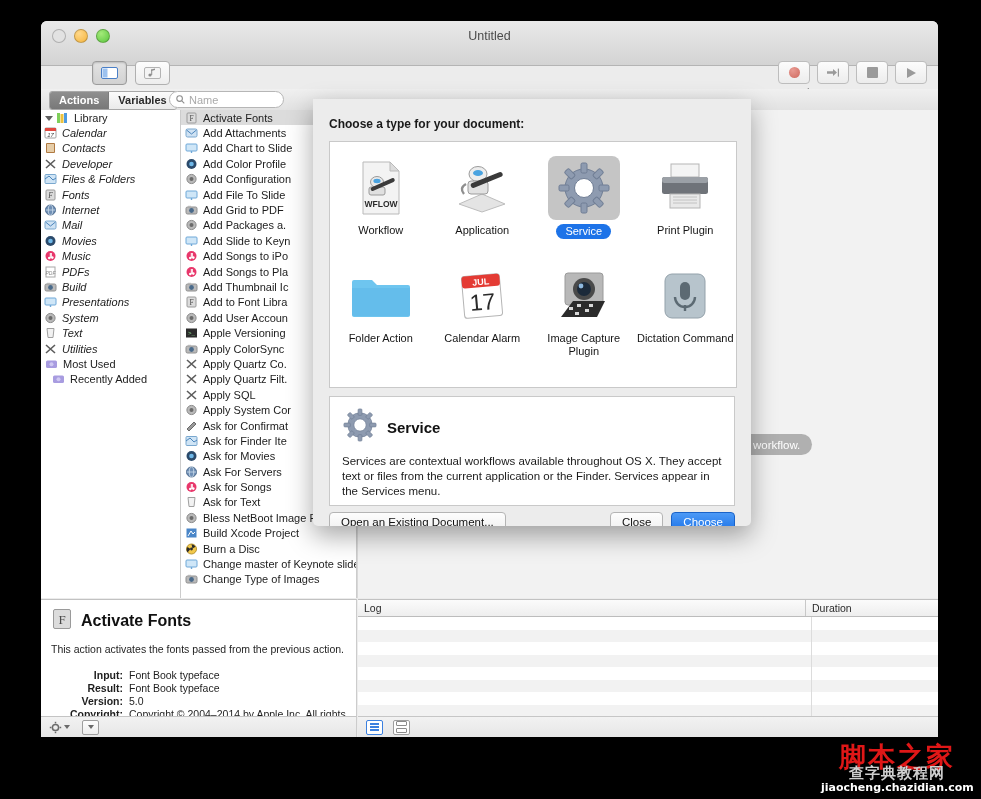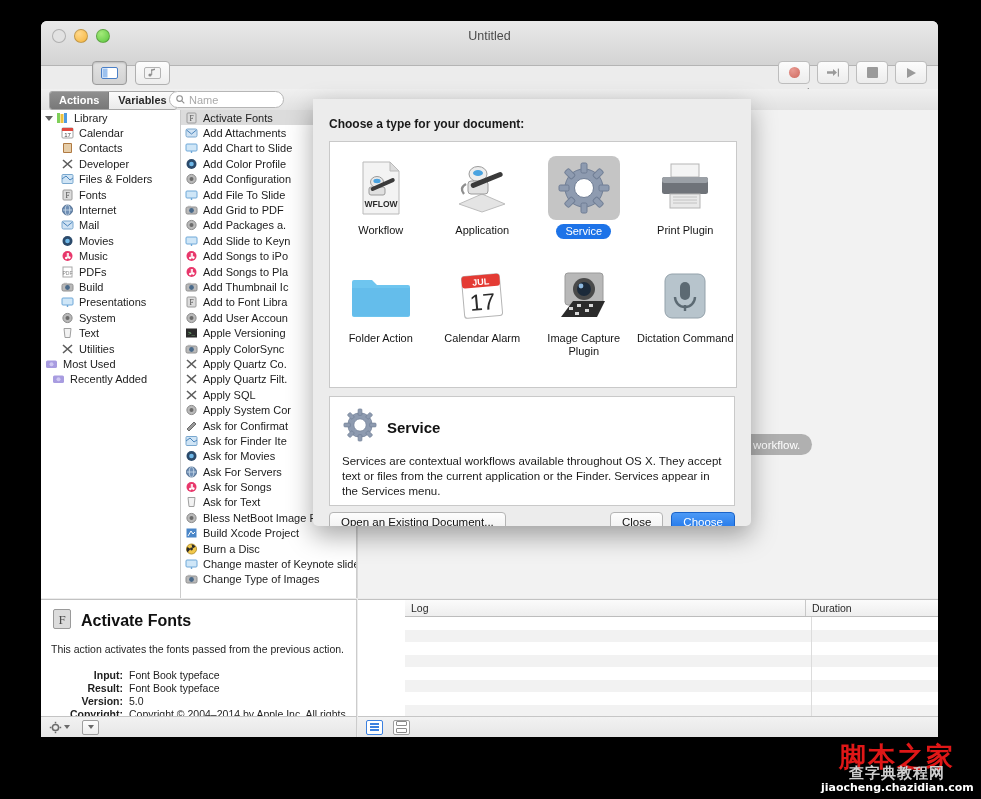--- a/index.html
+++ b/index.html
@@ -54,21 +54,21 @@
   .colA{position:absolute;left:0;top:0;width:139px;height:100%;background:#fff;border-right:1px solid #ccc;
         overflow:hidden;}
   .colB{position:absolute;left:140px;top:0;width:175px;height:100%;background:#fff;border-right:1px solid #ccc;overflow:hidden;}
   .colC{position:absolute;left:316px;top:0;right:0;height:100%;background:#f2f2f2;border-left:1px solid #d8d8d8;}
   .row{display:flex;align-items:center;height:15.4px;font-size:11px;color:#1c1c1c;padding-left:4px;white-space:nowrap;}
   .row .ic{width:13px;height:12px;margin-right:5px;flex:0 0 13px;}
   .row.sel{background:#dcdcdc;}
   .row.hdr{font-weight:normal;}
   .disc{width:0;height:0;border-left:5px solid #606060;border-top:3.5px solid transparent;border-bottom:3.5px solid transparent;margin-right:3px;}
   .disc.open{border-left:4px solid transparent;border-right:4px solid transparent;border-top:5px solid #606060;border-bottom:0;margin-right:3px;margin-top:2px;}
-  .indent1{padding-left:20px;}
+  .indent1{padding-left:3px;font-style:italic;}
 
   
   .hintpill{position:absolute;left:376px;top:324px;height:21px;background:#b0b0b0;border-radius:11px;
             color:#fff;font-size:11.5px;display:flex;align-items:center;padding:0 12px;}
 
   
   .infopanel{position:absolute;left:0;top:578px;width:316px;height:117px;background:#fff;border-top:1px solid #c2c2c2;
              border-right:1px solid #ccc;box-sizing:border-box;padding:8px 10px;}
   .info-h{display:flex;align-items:center;gap:8px;}
   .info-h .t{font-size:16px;font-weight:bold;color:#111;}
@@ -79,21 +79,21 @@
   .info-tbl .v{flex:1;}
 
   .botbar{position:absolute;left:0;top:695px;width:316px;height:21px;background:linear-gradient(to bottom,#f2f2f2,#e6e6e6);
           border-top:1px solid #c4c4c4;border-right:1px solid #ccc;box-sizing:border-box;display:flex;align-items:center;gap:12px;padding-left:8px;}
   .gearbtn{display:flex;align-items:center;gap:2px;}
   .chev{width:0;height:0;border-left:3.5px solid transparent;border-right:3.5px solid transparent;border-top:4px solid #6a6a6a;}
   .minibox{width:15px;height:13px;border:1px solid #9e9e9e;border-radius:2px;background:linear-gradient(to bottom,#fdfdfd,#ededed);
            display:flex;align-items:center;justify-content:center;}
 
   
-  .logwrap{position:absolute;left:317px;top:578px;right:0;height:138px;background:#fff;border-top:1px solid #c2c2c2;box-sizing:border-box;padding-left:47px;}
+  .logwrap{position:absolute;left:317px;top:578px;right:0;height:138px;background:#fff;border-top:1px solid #c2c2c2;box-sizing:border-box;}
   .loghdr{display:flex;height:16px;background:linear-gradient(to bottom,#fbfbfb,#eeeeee);border-bottom:1px solid #bcbcbc;font-size:10.5px;color:#2a2a2a;}
   .loghdr .c1{flex:1;padding-left:6px;line-height:16px;border-right:1px solid #c8c8c8;}
   .loghdr .c2{width:126px;padding-left:6px;line-height:16px;}
   .logrows{position:relative;height:100px;}
   .lrow{height:12.5px;display:flex;}
   .lrow .c1{flex:1;border-right:1px solid #dcdcdc;}
   .lrow .c2{width:126px;}
   .lrow.alt{background:#f2f2f2;}
   .logfoot{position:absolute;left:0;bottom:0;width:100%;height:21px;background:linear-gradient(to bottom,#f2f2f2,#e6e6e6);
            border-top:1px solid #c6c6c6;display:flex;align-items:center;gap:10px;padding-left:8px;box-sizing:border-box;}

